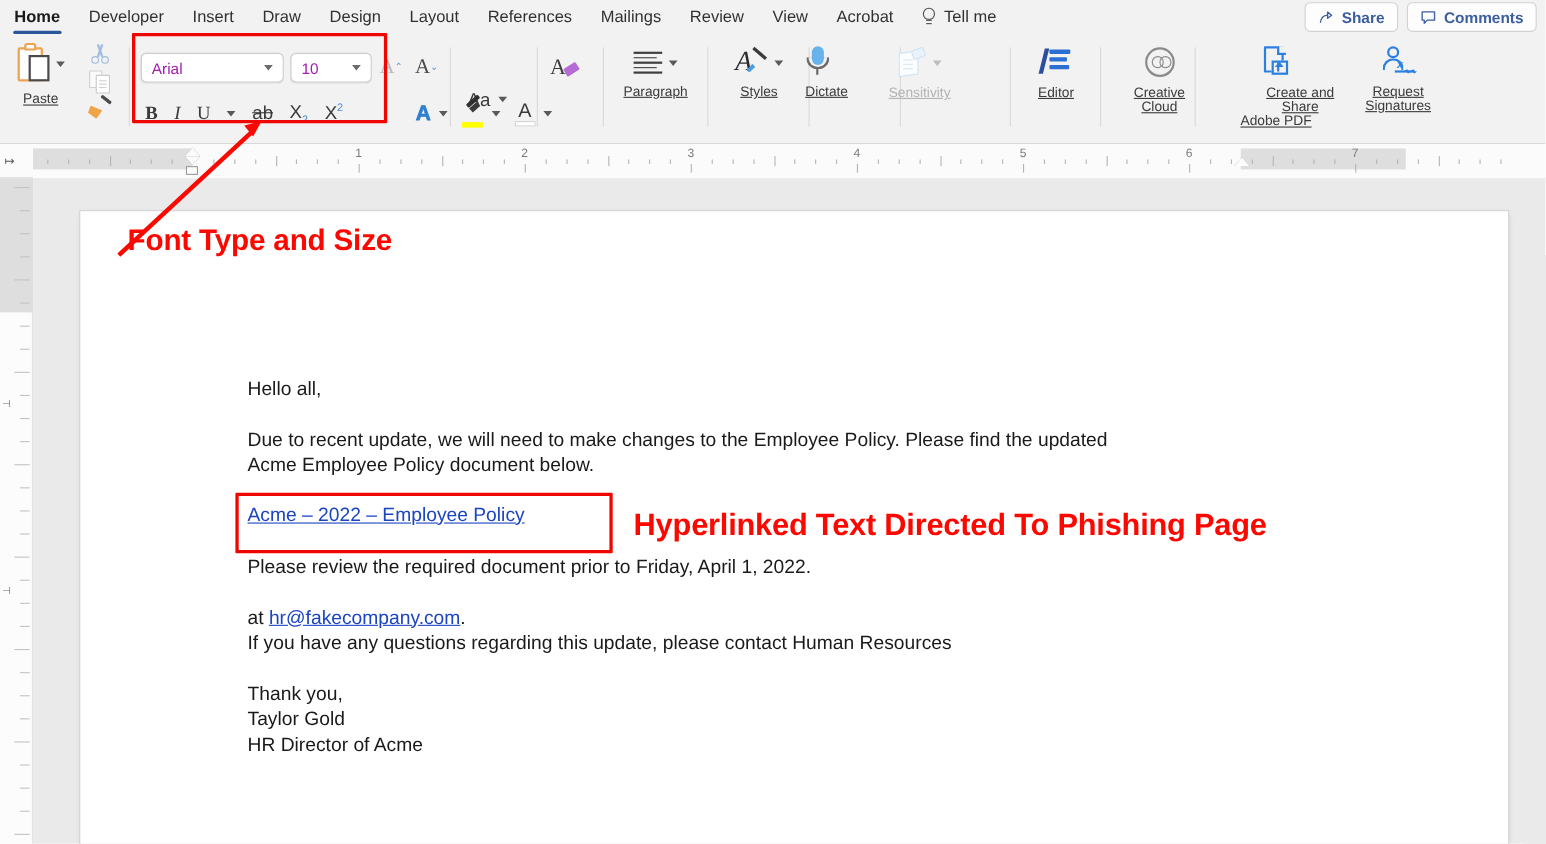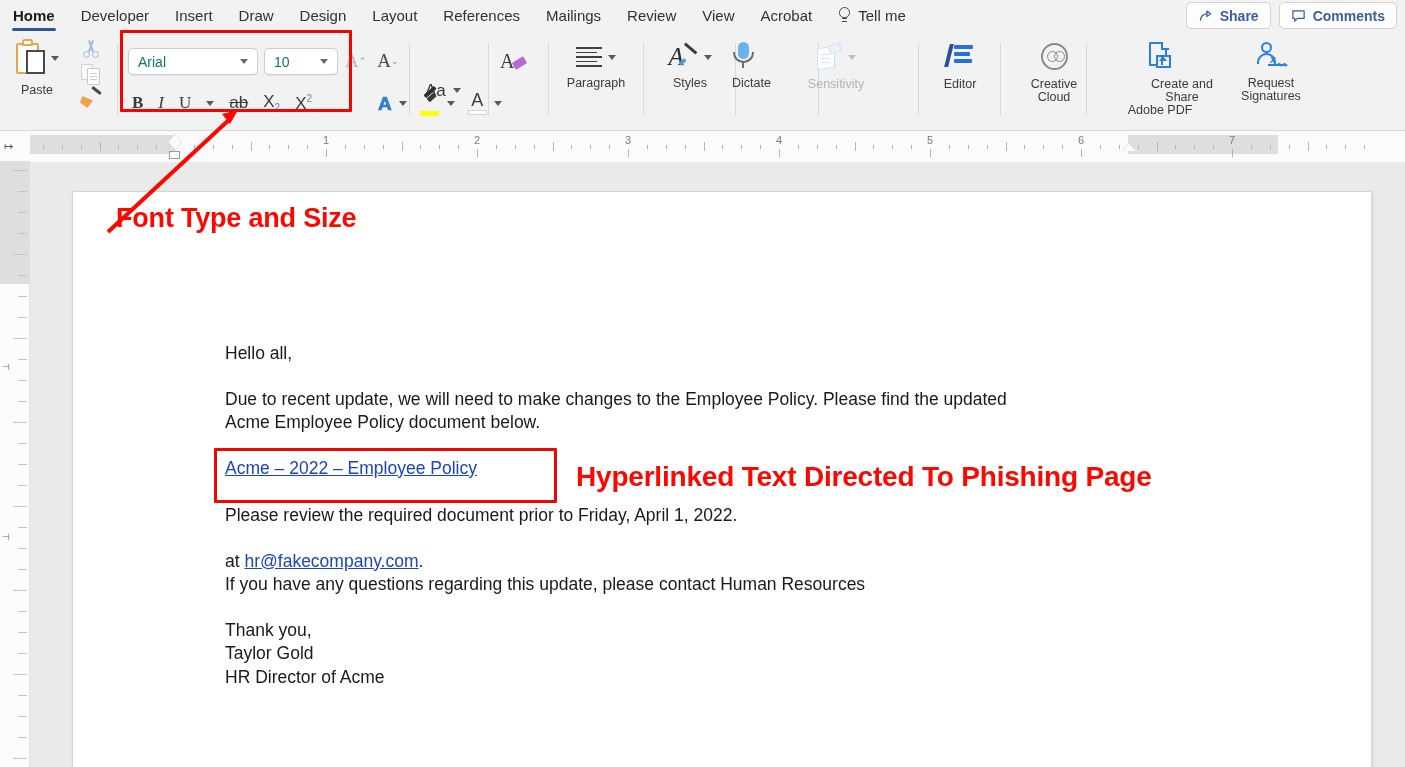--- a/index.html
+++ b/index.html
@@ -45,21 +45,21 @@
     background:#fdfdfd; border:1px solid #d2d2d2; border-radius:5px;
     height:27px; padding:0 11px;
     color:#3b5ea0; font-size:14px; font-weight:bold; cursor:default;
   }
 
   
   .rbody { position:absolute; left:0; top:31px; width:1405px; height:99px; }
   .grp { position:absolute; top:0; height:99px; display:flex; align-items:flex-start; }
   .sep { position:absolute; top:12px; width:1px; height:72px; background:#d9d9d9; }
 
-  .lbl { font-size:12.5px; color:#3b3b3b; text-align:center; line-height:13px; }
+  .lbl { font-size:12.5px; color:#3b3b3b; text-align:center; line-height:13px;text-decoration:underline; }
   .lbl.dim { color:#b3b3b3; }
 
   
   .clipboard { position:relative; width:33px; height:38px; }
   .cb-board { position:absolute; left:1px; top:4px; width:23px; height:31px; border:2.2px solid #eda24f; border-radius:2px; background:#fff; }
   .cb-clip { position:absolute; left:7px; top:0px; width:11px; height:7px; border:2.2px solid #eda24f; border-radius:3px 3px 1px 1px; background:#fff; }
   .cb-page { position:absolute; left:11px; top:11px; width:19px; height:24px; border:2.2px solid #4a4a4a; background:#fff; }
   .chev { width:0;height:0;border-left:4.5px solid transparent;border-right:4.5px solid transparent;border-top:5px solid #5a5a5a; }
 
   .scis { position:relative; width:20px; height:20px; }
@@ -75,21 +75,21 @@
   .copyico .ln { position:absolute; left:9px; width:7px; height:1.4px; background:#d0d0d0; }
 
   .brush { position:relative; width:22px; height:20px; }
   .brush .h { position:absolute; left:11px; top:0px; width:11px; height:3px; background:#4a4a4a; transform:rotate(38deg); border-radius:1px;}
   .brush .f { position:absolute; left:0px; top:7px; width:13px; height:12px; background:#f0a44a; clip-path:polygon(18% 0,100% 38%,58% 100%,0 55%); }
 
   
   .fldbox {
     position:relative; background:#fff; border:1px solid #cdcdcd; border-radius:5px;
     height:27px; display:flex; align-items:center; padding:0 9px;
-    font-size:14px; color:#0f766e; cursor:default;
+    font-size:14px; color:#a21caf; cursor:default;
     box-shadow:0 0.5px 1px rgba(0,0,0,0.05);
   }
   .fldbox .v { flex:1; }
   .fldbox .cv { width:0;height:0;border-left:4px solid transparent;border-right:4px solid transparent;border-top:5px solid #6a6a6a; margin-left:6px;}
 
   .ico { display:flex; align-items:center; justify-content:center; cursor:default; color:#3a3a3a; }
 
   .redbox {
     position:absolute; border:3.5px solid #f00600; border-radius:1px;
     pointer-events:none;

